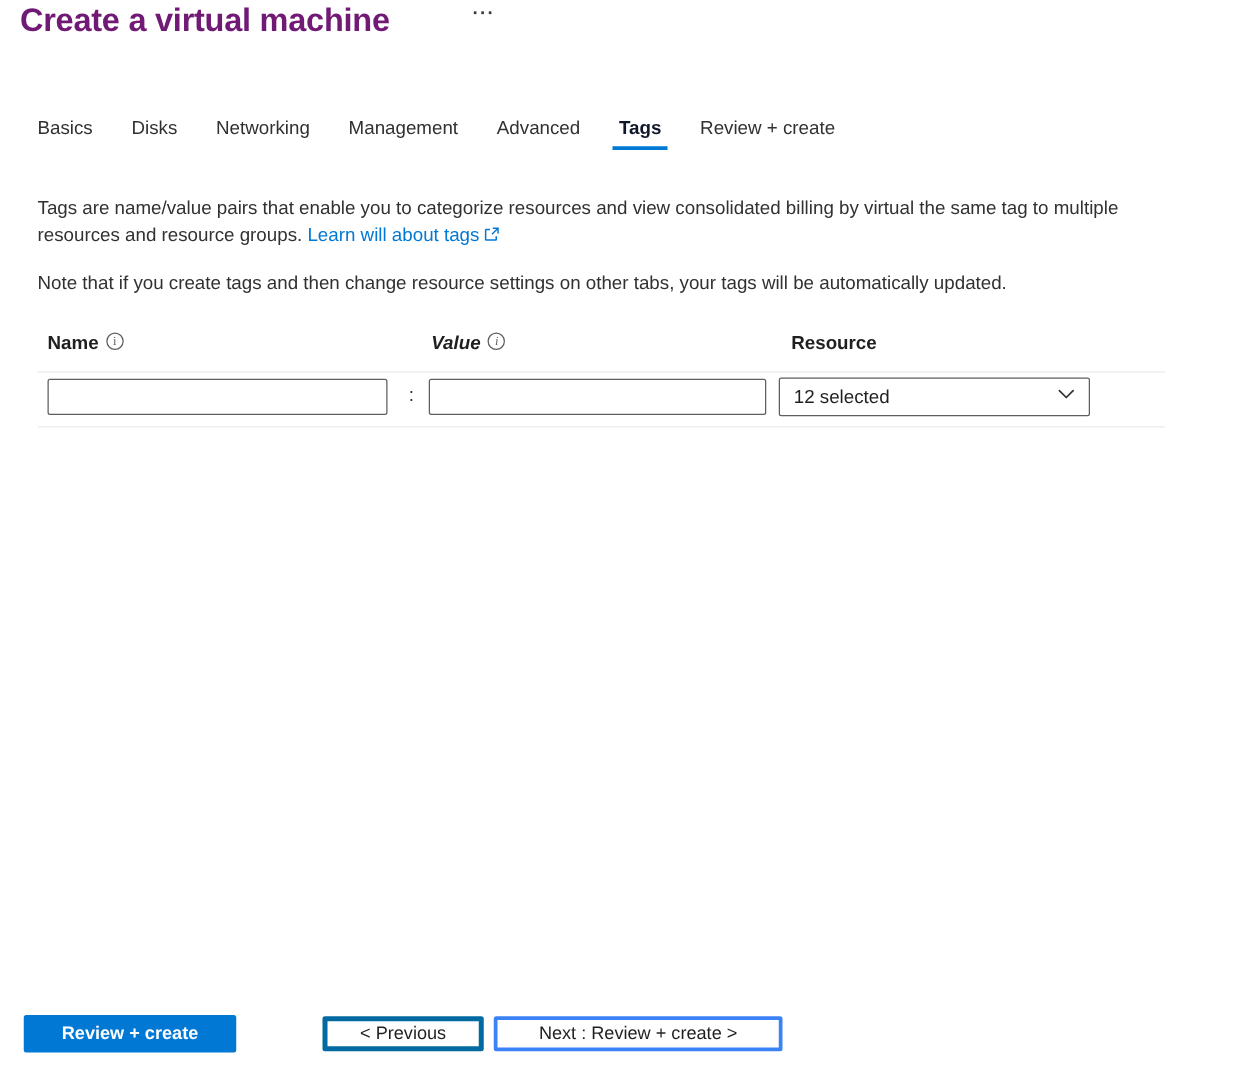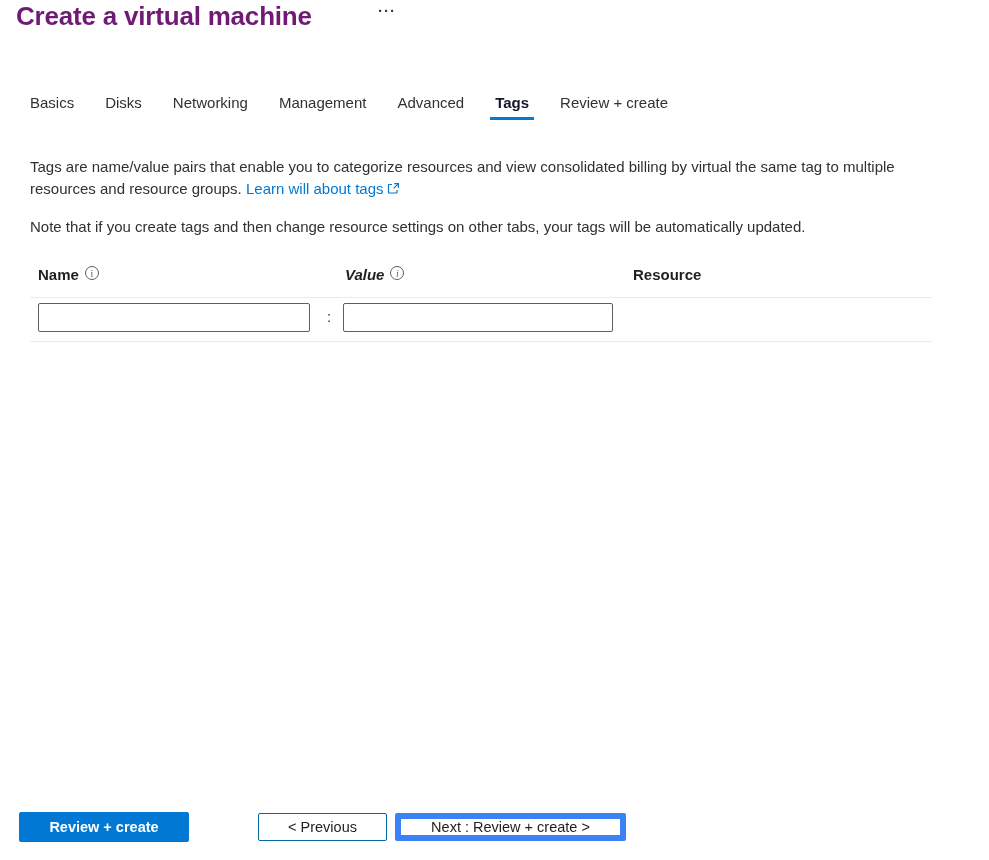--- a/index.html
+++ b/index.html
@@ -100,25 +100,25 @@
     font-family: "Liberation Sans", sans-serif; font-size: 14.5px;
     border-radius: 2px; cursor: pointer; white-space: nowrap;
   }
   .btn-primary {
     left: 19px; top: 812px; width: 170px; height: 30px;
     background: #0078d4; border: 1px solid #0078d4;
     color: #ffffff; font-weight: 700;
   }
   .btn-previous {
     left: 258px; top: 813px; width: 129px; height: 28px;
-    background: #ffffff; border: 1px solid #0369a1; color: #201f1e;
+    background: #ffffff; border: 4px solid #0369a1; color: #201f1e;
   }
   .btn-next {
     left: 395px; top: 813px; width: 231px; height: 28px;
-    background: #ffffff; border: 6px solid #3b82f6; color: #201f1e;
+    background: #ffffff; border: 3px solid #3b82f6; color: #201f1e;
   }
 </style>
 </head>
 <body>
 
 <h1 class="page-title">Create a virtual machine</h1>
 <div class="more-menu">···</div>
 
 <nav class="tabs">
   <div class="tab">Basics</div>
@@ -152,19 +152,25 @@
   <div class="col-header col-resource">
     <span>Resource</span>
   </div>
 
   <div class="divider top"></div>
 
   <input class="tag-input name-input" type="text" placeholder="" style="">
   <span class="colon-sep">:</span>
   <input class="tag-input value-input" type="text" placeholder="" style="">
 
+  <div class="resource-dropdown">
+    <span class="dropdown-value">12 selected</span>
+    <span class="chevron"><svg width="16" height="16" viewBox="0 0 16 16">
+          <path d="M2.5 5.5 L8 11 L13.5 5.5" fill="none" stroke="#323130" stroke-width="1.4" stroke-linecap="round" stroke-linejoin="round"></path>
+        </svg></span>
+  </div>
 
   <div class="divider bottom"></div>
 </div>
 
 <button class="footer-btn btn-primary">Review + create</button>
 <button class="footer-btn btn-previous">&lt; Previous</button>
 <button class="footer-btn btn-next">Next : Review + create &gt;</button>
 
 </body></html>

